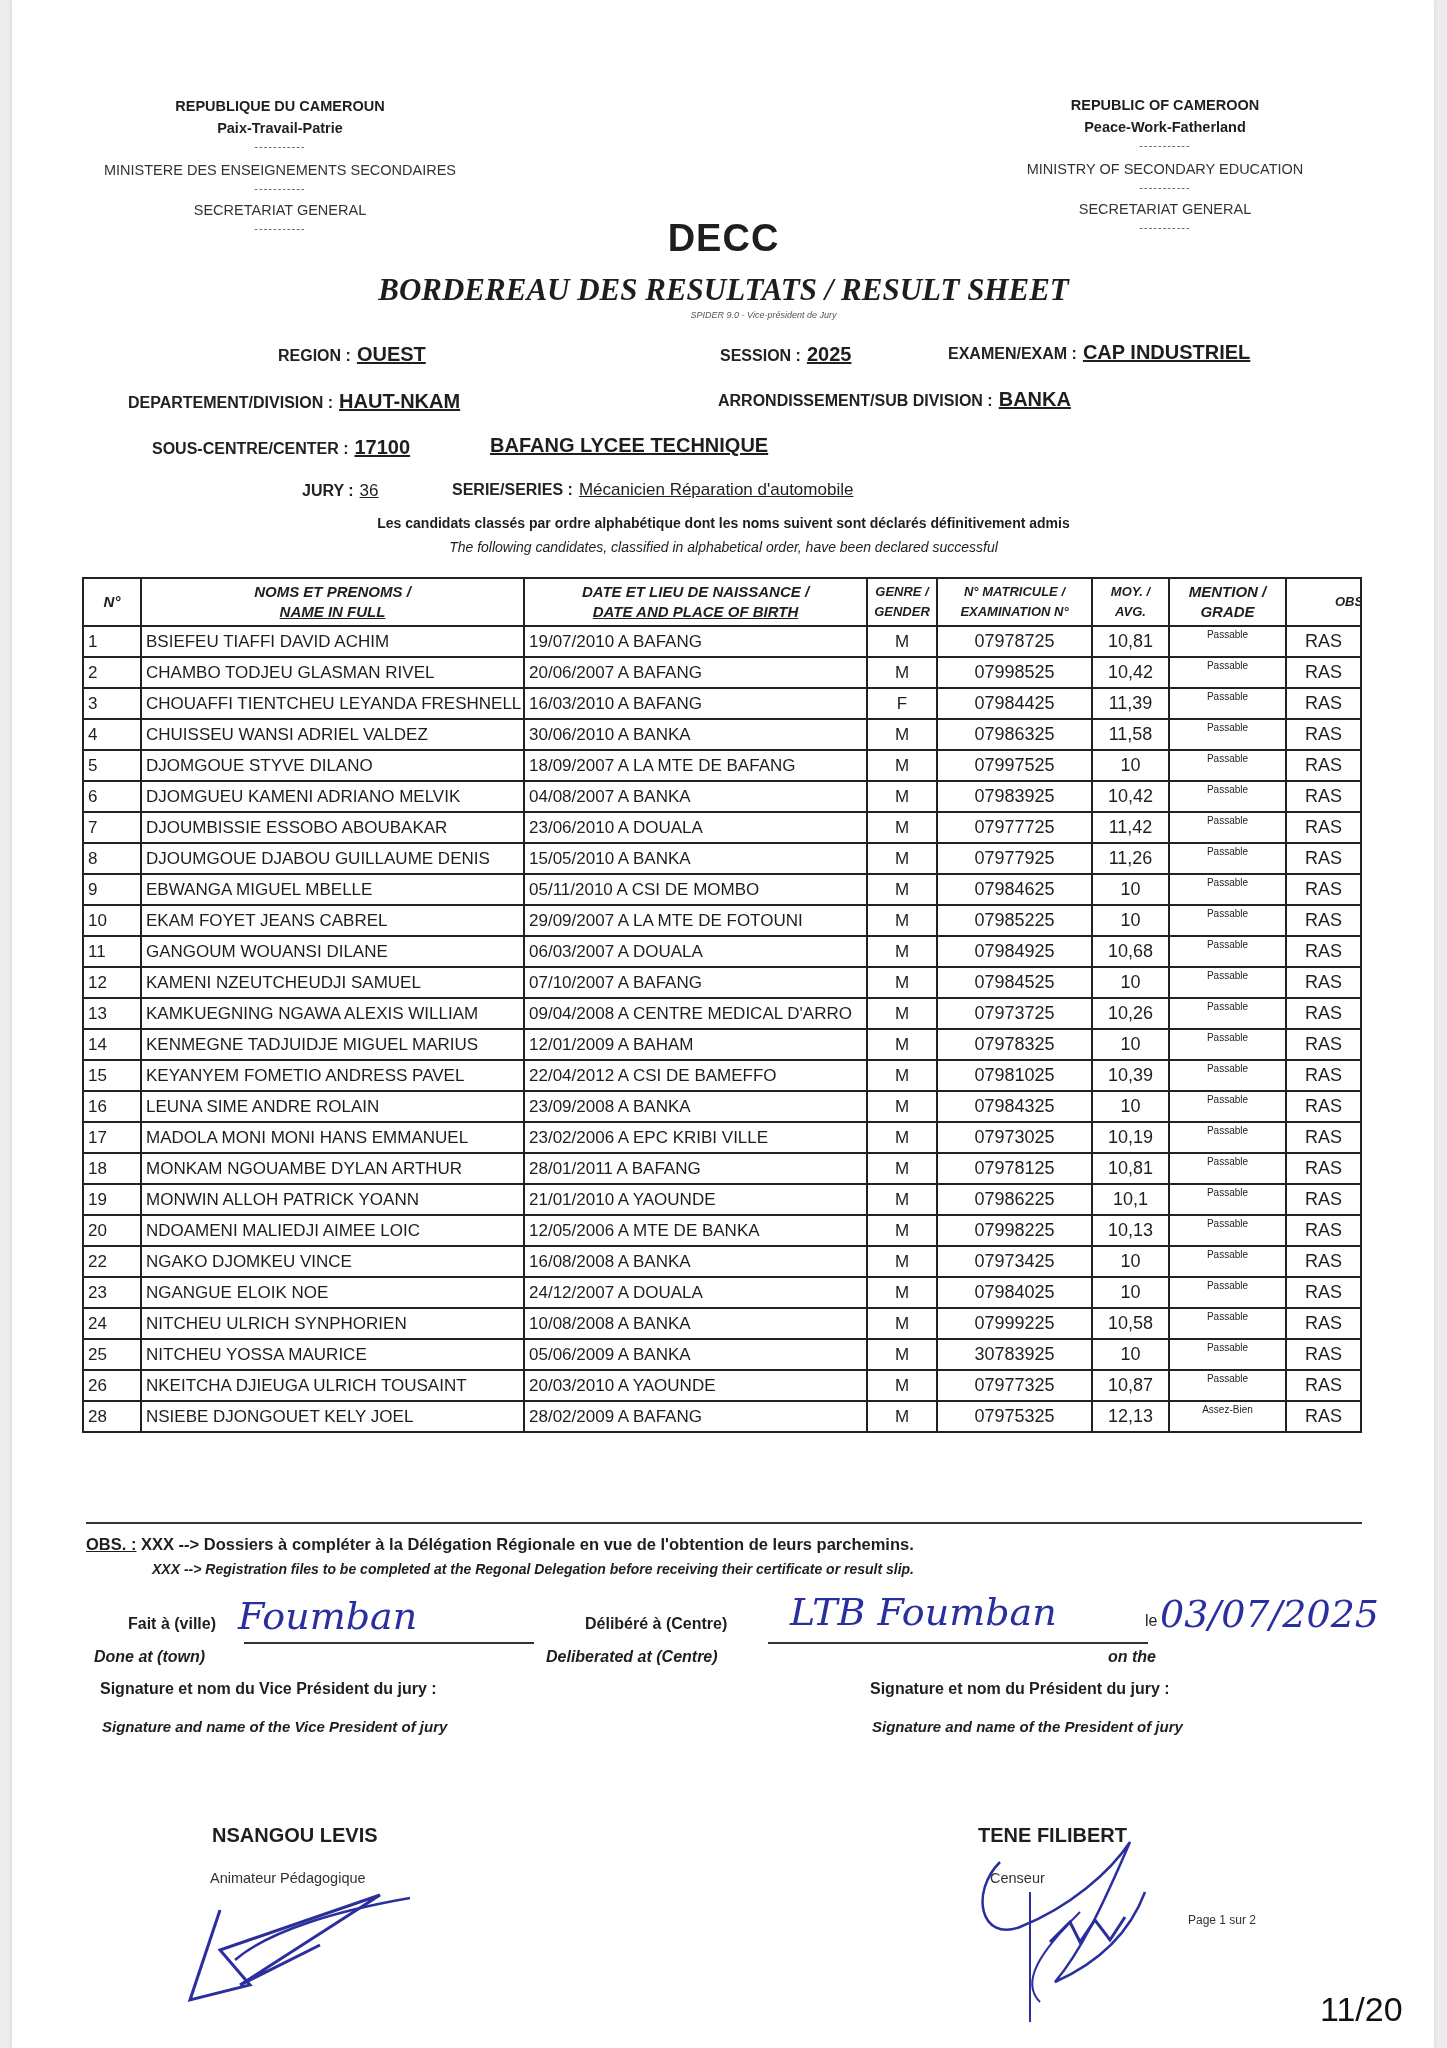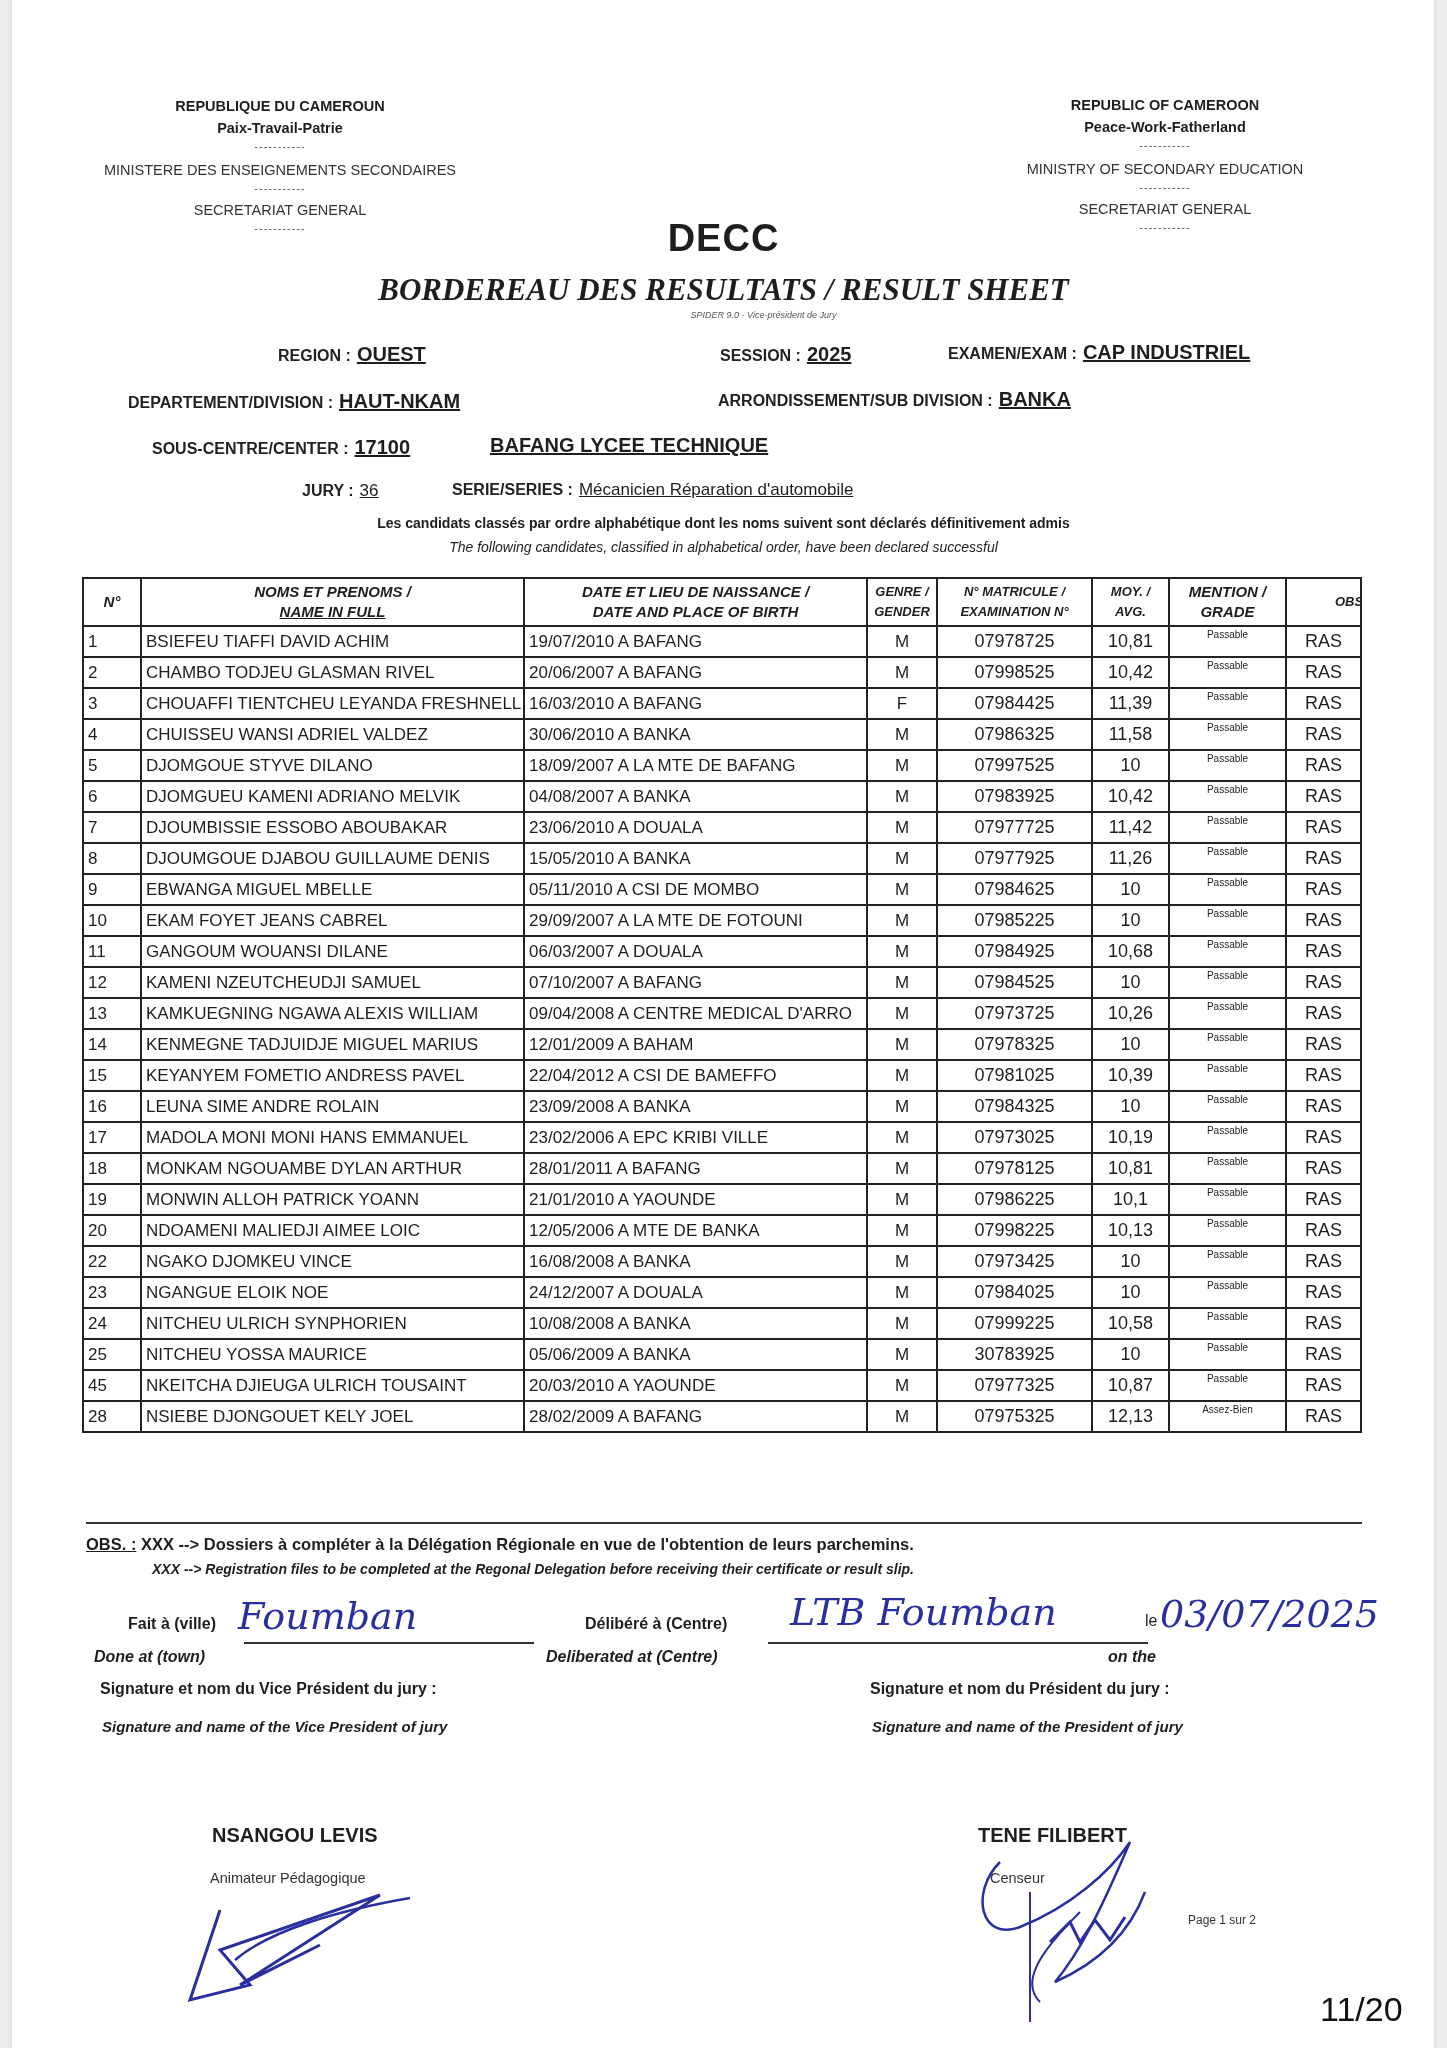--- a/index.html
+++ b/index.html
@@ -129,21 +129,21 @@
   </colgroup>
   <thead>
     <tr>
       <th>N°</th>
       <th>
           <div>NOMS ET PRENOMS /</div>
           <div style="text-decoration:underline;">NAME IN FULL</div>
         </th>
       <th>
           <div>DATE ET LIEU DE NAISSANCE /</div>
-          <div style="">DATE AND PLACE OF BIRTH</div>
+          <div style="text-decoration:underline;">DATE AND PLACE OF BIRTH</div>
         </th>
       <th style="font-size:13px;">
           <div>GENRE /</div>
           <div>GENDER</div>
         </th>
       <th style="font-size:13px;">
           <div>N° MATRICULE /</div>
           <div>EXAMINATION N°</div>
         </th>
       <th style="font-size:13px;">
@@ -417,21 +417,21 @@
     <td>NITCHEU YOSSA MAURICE</td>
     <td>05/06/2009 A BANKA</td>
     <td class="c">M</td>
     <td class="c num">30783925</td>
     <td class="c num">10</td>
     <td class="mention">Passable</td>
     <td class="c num">RAS</td>
   </tr>
 
   <tr>
-    <td>45</td>
+    <td>26</td>
     <td>NKEITCHA DJIEUGA ULRICH TOUSAINT</td>
     <td>20/03/2010 A YAOUNDE</td>
     <td class="c">M</td>
     <td class="c num">07977325</td>
     <td class="c num">10,87</td>
     <td class="mention">Passable</td>
     <td class="c num">RAS</td>
   </tr>
 
 

